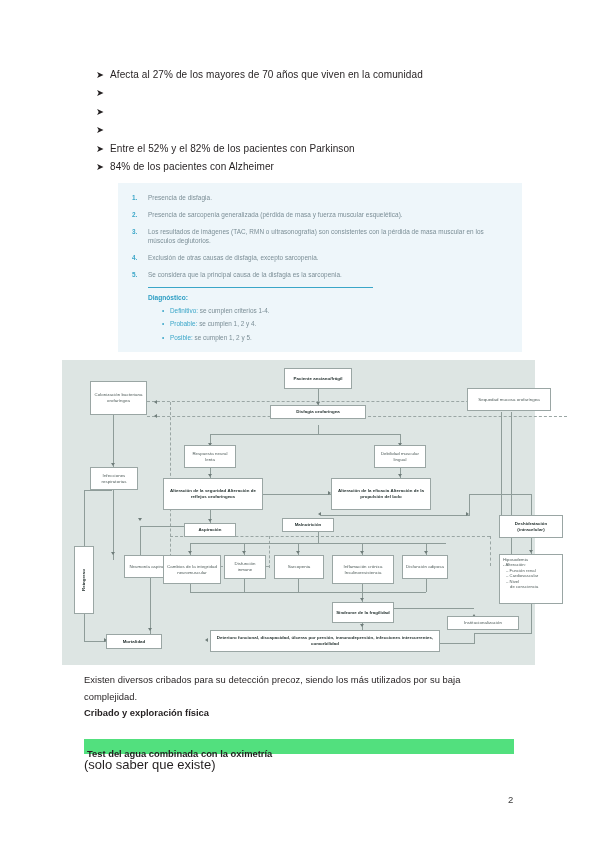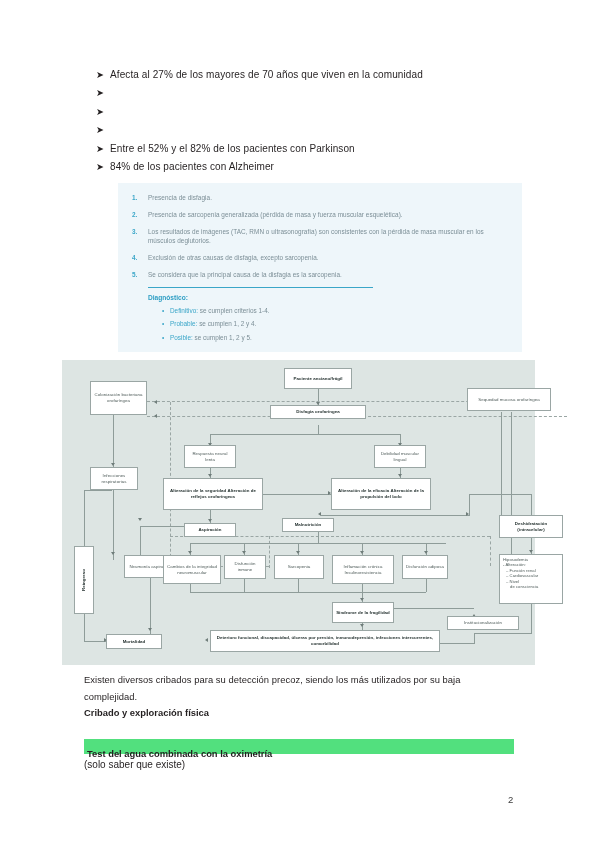--- a/index.html
+++ b/index.html
@@ -47,21 +47,21 @@
   .ar-r{border-top:2.5px solid transparent;border-bottom:2.5px solid transparent;border-left:3.5px solid #6f7d7a;}
   .ar-l{border-top:2.5px solid transparent;border-bottom:2.5px solid transparent;border-right:3.5px solid #6f7d7a;}
   .hypo{font-size:4.2px;line-height:5.4px;text-align:left;}
 
   
   #sec{position:absolute;left:84px;top:672px;width:430px;}
   #secH{font-size:9.4px;font-weight:bold;line-height:15px;}
   #secP{font-size:9.4px;line-height:16.5px;letter-spacing:.05px;}
   #hl{position:absolute;left:84px;top:739px;width:430px;height:15px;background:#52e07e;}
   #hlT{position:absolute;left:87px;top:740px;font-size:9.4px;font-weight:bold;line-height:14px;margin-top:7px;}
-  #note{position:absolute;left:84px;top:758px;font-size:10px;line-height:14px;}
+  #note{position:absolute;left:84px;top:758px;font-size:13px;line-height:14px;}
   #pg{position:absolute;left:508px;top:794px;font-size:9.5px;color:#3b3b3b;}
 </style>
 </head>
 <body>
 
 <div id="bullets">
   <div class="blt">
     <span class="mark">➤</span>
     <span class="txt">Afecta al 27% de los mayores de 70 años que viven en la comunidad</span>
   </div>

